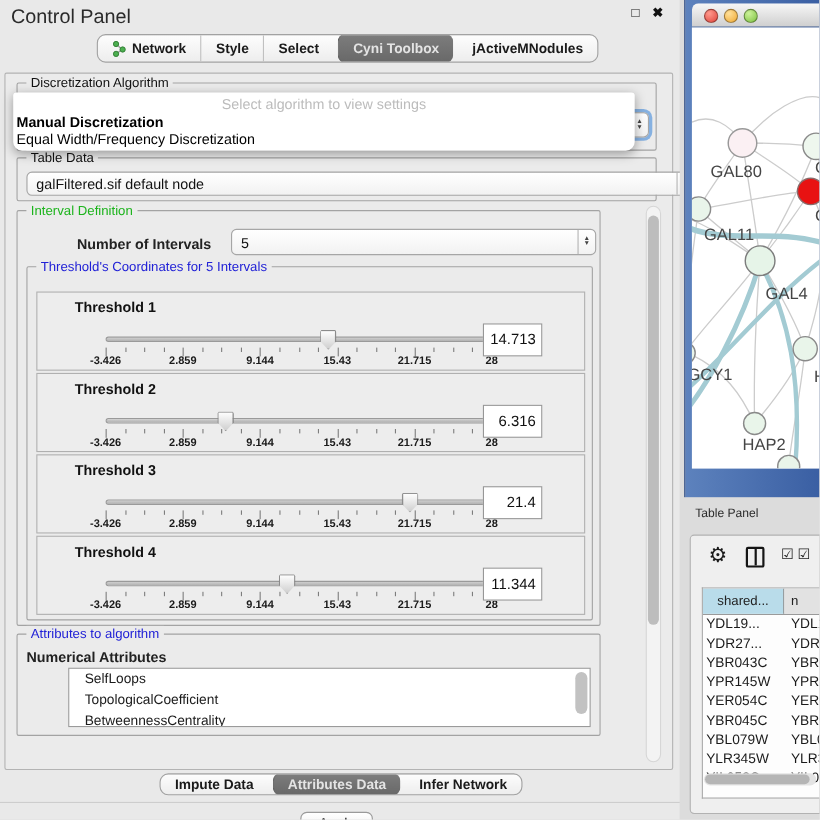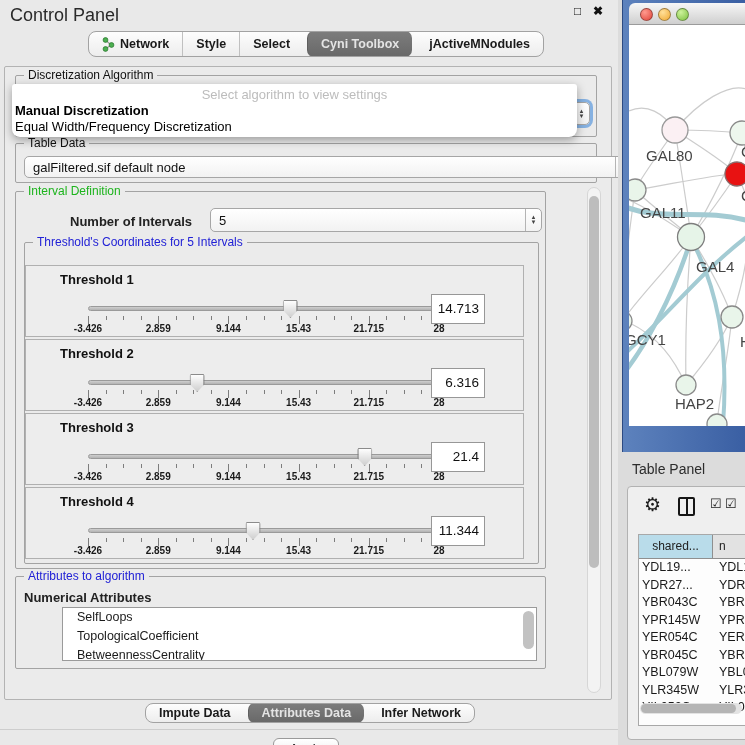--- a/index.html
+++ b/index.html
@@ -48,21 +48,21 @@
   .combo.focusring { box-shadow:0 0 0 3px rgba(100,158,222,.75); }
 
   
   .popup { position:absolute; left:12px; top:84px; width:565px; height:53px; background:#ffffff;
            border-radius:3px 3px 8px 8px; box-shadow:0 3px 10px rgba(0,0,0,.35); z-index:30; padding-top:2px; }
   .popup .ph { text-align:center; font-size:13px; color:#bcbcbc; height:17px; line-height:17px; }
   .popup .opt { padding-left:3px; font-size:13px; color:#000; height:16px; line-height:16px; white-space:nowrap; }
   .popup .opt.b { font-weight:bold; }
 
   
-  .tbox { position:absolute; left:0; width:499px; height:72px; background:#ededed; border:1px solid #b0b0b0; }
+  .tbox { position:absolute; left:8px; width:499px; height:72px; background:#ededed; border:1px solid #b0b0b0; }
   .tbox .tlabel { position:absolute; left:34px; top:6px; font-weight:bold; font-size:13px; color:#111; }
   .track { position:absolute; left:62px; top:40px; width:351px; height:5px; border:1px solid #9a9a9a; border-radius:3px;
            background:linear-gradient(#cfcfcf,#b2b2b2); }
   .thumb { position:absolute; top:-7px; width:15px; height:18px; transform:translateX(-50%);
            background:linear-gradient(#fefefe,#cfcfcf); border:1px solid #8b8b8b;
            clip-path:polygon(8% 0, 92% 0, 100% 10%, 100% 55%, 50% 100%, 0 55%, 0 10%);
            filter:drop-shadow(0 1px 1px rgba(0,0,0,.25)); }
   .ticks { position:absolute; left:62px; top:50px; width:351px; height:9px; }
   .ticks i { position:absolute; width:1px; background:#7d7d7d; top:0; }
   .tick-labels { position:absolute; left:62px; top:57px; width:351px; height:12px; }
@@ -87,21 +87,21 @@
   .netwin { position:absolute; left:4px; top:0; width:123px; height:452px;
             background:linear-gradient(90deg,#5d82bd,#3a5fa3); border-left:1px solid #2c4a82; }
   .netwin .wtitle { position:absolute; left:6px; right:0; top:3px; height:22px; border-radius:6px 0 0 0;
                     background:linear-gradient(#f7f7f7,#cfcfcf); border-bottom:1px solid #9b9b9b; }
   .light { position:absolute; top:5px; width:13px; height:13px; border-radius:50%; border:1px solid rgba(0,0,0,.35); }
   .light.r { left:11px; background:radial-gradient(circle at 35% 30%, #ff9a8e, #e0443a); }
   .light.y { left:29px; background:radial-gradient(circle at 35% 30%, #ffe09a, #f0a932); }
   .light.g { left:47px; background:radial-gradient(circle at 35% 30%, #cdf29b, #7cc13f); }
   .canvas { position:absolute; left:6px; right:0; top:25px; height:401px; background:#ffffff; overflow:hidden; }
 
-  .tp-title { position:absolute; left:14px; top:461px; font-size:14px; color:#2c2c2c;text-align:center; }
+  .tp-title { position:absolute; left:14px; top:461px; font-size:11px; color:#2c2c2c;text-align:center; }
   .tp-box { position:absolute; left:9px; top:486px; width:119px; height:254px; background:#efefef;
             border:1px solid #b2b2b2; border-radius:4px 0 0 4px; }
   .tp-gear { position:absolute; left:16px; top:6px; font-size:19px; color:#1b1b1b; }
   .tp-col { position:absolute; left:50px; top:10px; width:17px; height:19px; border:2px solid #151515; border-radius:2px; }
   .tp-col i { position:absolute; left:50%; top:0; bottom:0; width:2px; background:#151515; transform:translateX(-1px); }
   .tp-cb { position:absolute; top:9px; font-size:13px; color:#222; }
   .tp-table { position:absolute; left:10px; top:47px; right:0; height:192px; background:#fdfdfd; border:1px solid #a8a8a8; border-right:none; overflow:hidden; }
   .tp-head { display:flex; height:24px; border-bottom:1px solid #8f8f8f; }
   .tp-head .h1 { width:74px; background:#b9dcea; border-right:1px solid #8f8f8f; text-align:center; line-height:23px; font-size:12px; color:#222; }
   .tp-head .h2 { flex:1; background:#e2e2e2; padding-left:6px; line-height:23px; font-size:12px; color:#222; overflow:hidden; }

